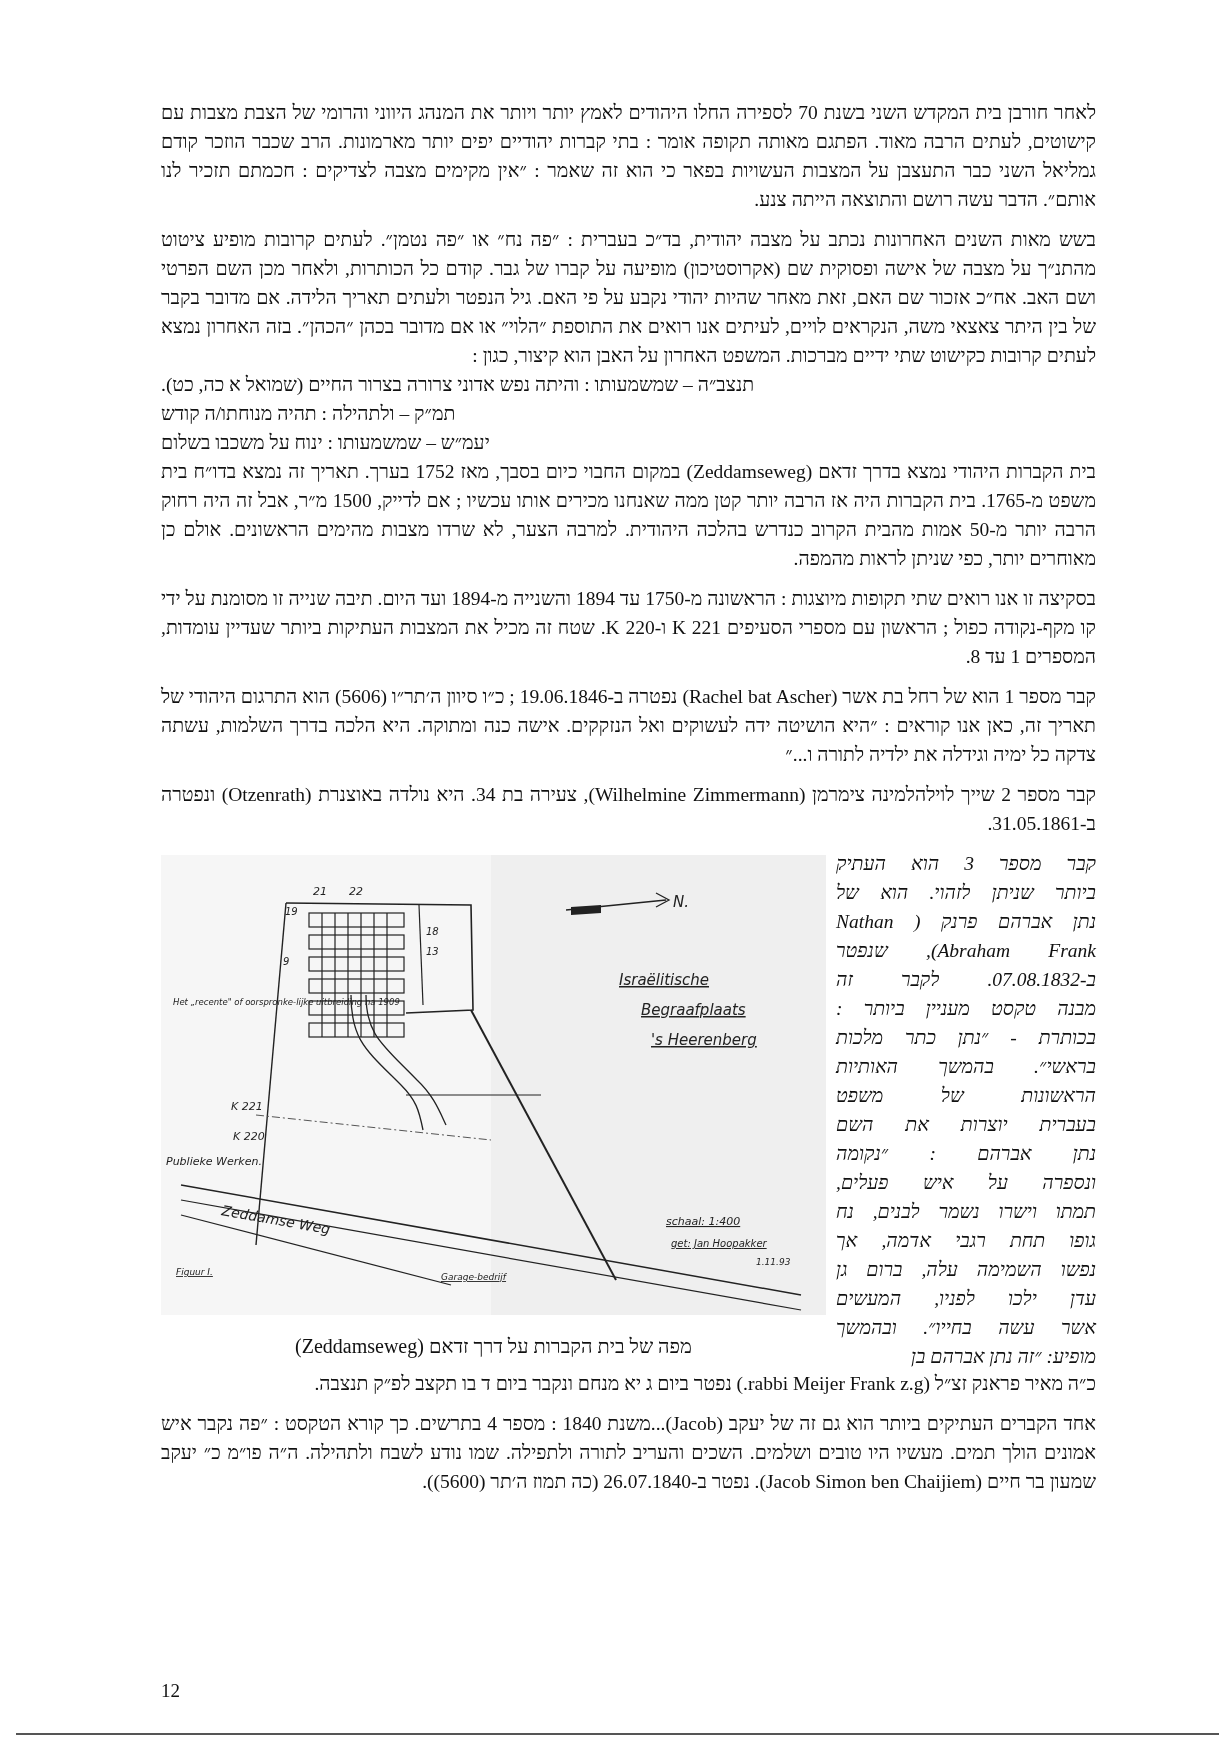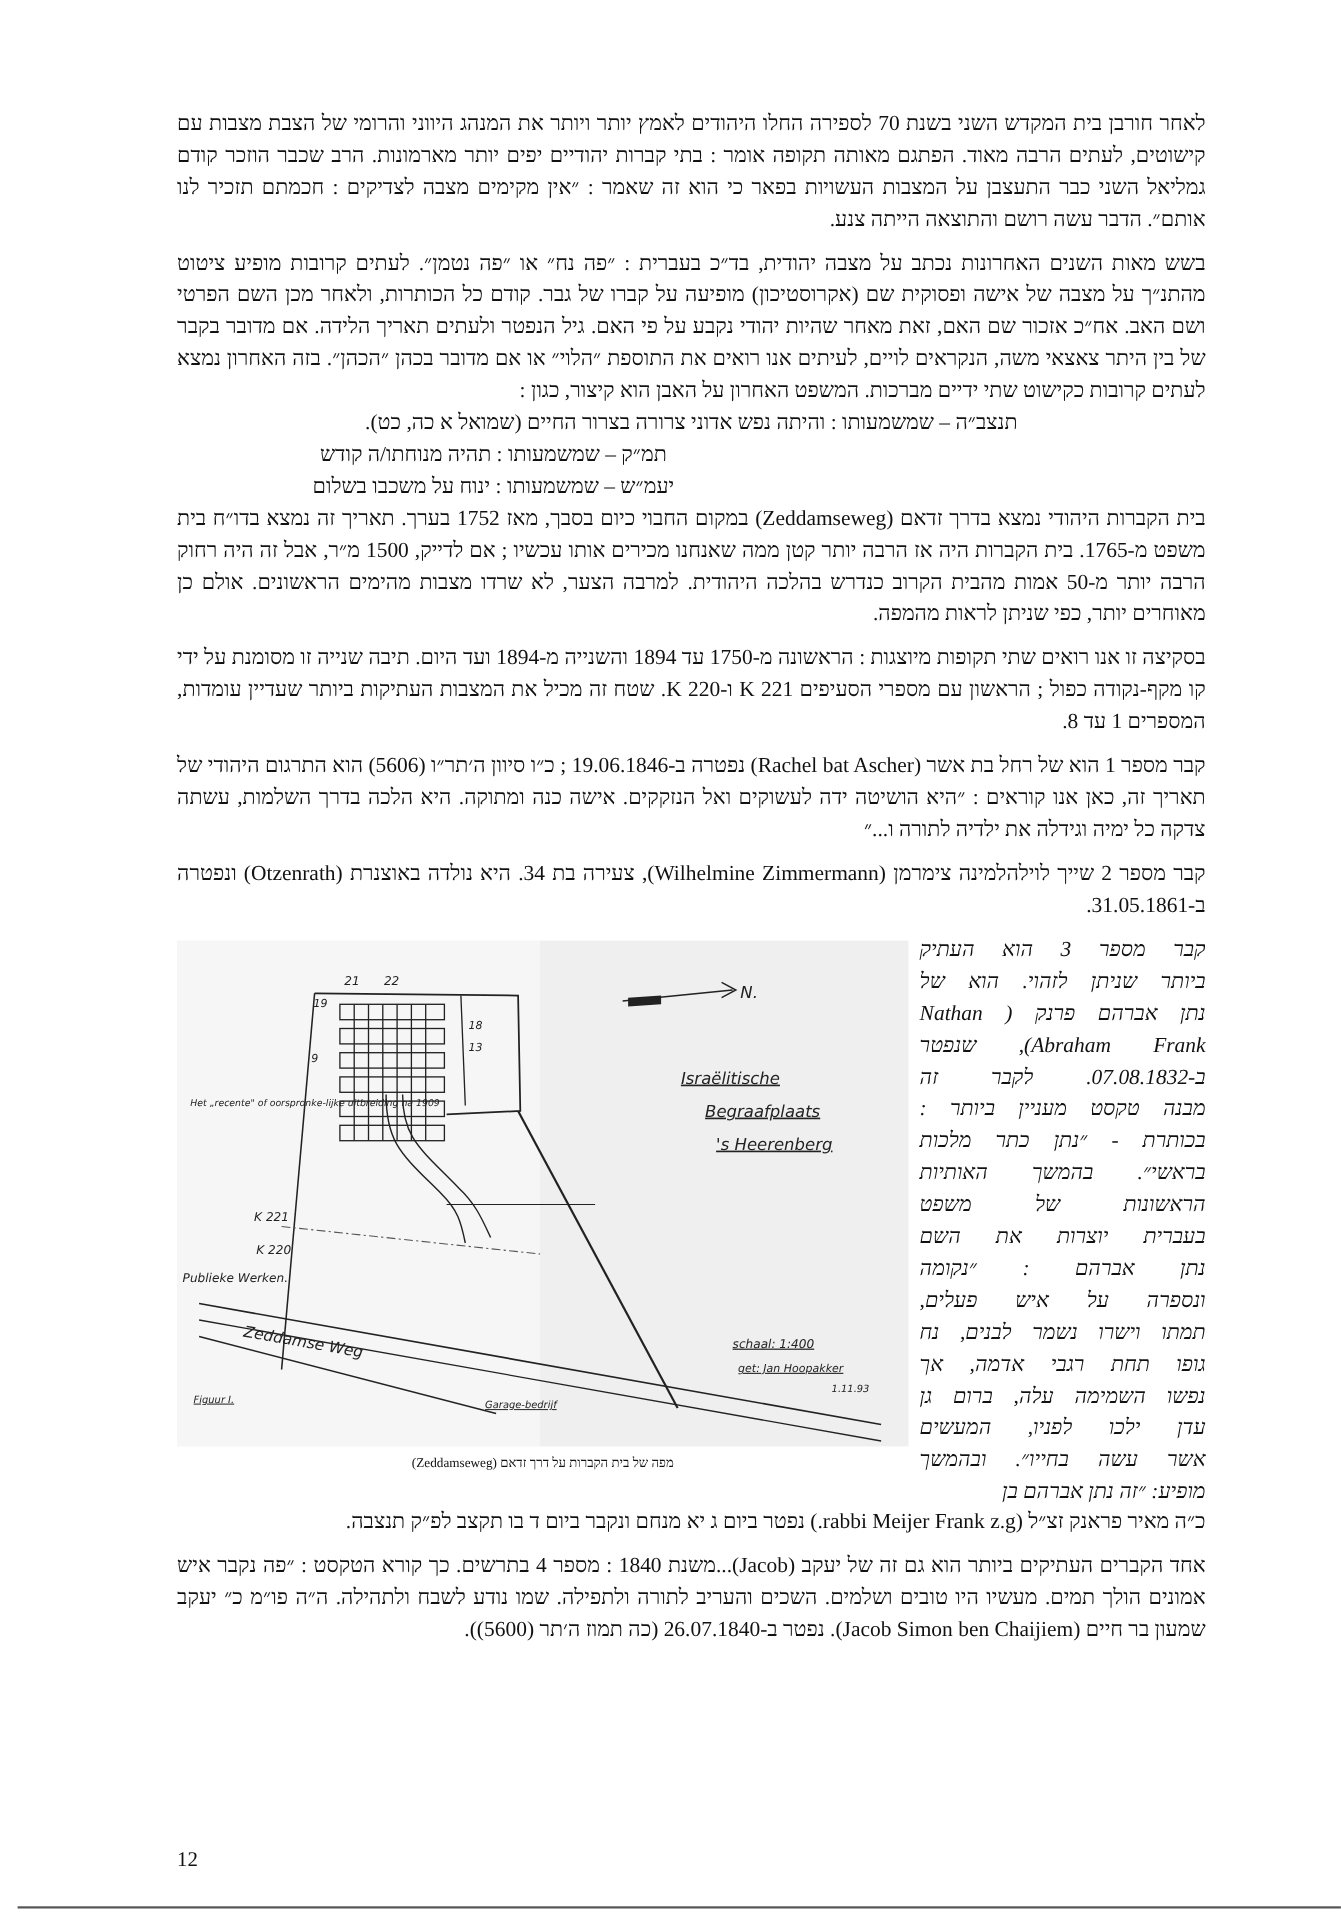--- a/index.html
+++ b/index.html
@@ -2,41 +2,41 @@
 <html><head>
 <meta charset="utf-8">
 <style>
   html, body { margin: 0; padding: 0; background: #ffffff; }
   body { width: 1219px; height: 1738px; position: relative; overflow: hidden;
          font-family: "Liberation Serif", "DejaVu Serif", serif; color: #111; }
   .page { position: absolute; left: 16px; top: 0; width: 1219px; height: 1738px; background: #fff; }
   .content { position: absolute; left: 145px; width: 935px; top: 98px; direction: rtl; text-align: justify; }
   p { margin: 0 0 11px 0; font-size: 19.5px; line-height: 29px; }
   .line { display: block; font-size: 19.5px; line-height: 29px; }
-  .plain { text-align: center; }
+  .plain { text-align: left; }
   h2 { font-size: 20px; font-weight: bold; margin: 16px 0 12px 0; line-height: 28px; }
   .float-wrap { position: relative; height: 520px; margin-top: 4px; }
   .side-text { position: absolute; right: 0; top: 0; width: 260px; font-size: 19.5px; line-height: 28.5px; text-align: justify; text-align-last: justify; font-style: italic; }
   .side-text .ll { text-align-last: right; }
   .figure { position: absolute; left: 0; top: 6px; width: 665px; direction: ltr; }
   .map { width: 665px; height: 460px; background: #f7f7f7; position: relative; overflow: hidden; }
-  .caption { text-align: center; font-size: 12px; direction: rtl; margin-top: 8px; }
+  .caption { text-align: center; font-size: 20px; direction: rtl; margin-top: 20px; }
   .page-number { position: absolute; left: 145px; top: 1680px; font-size: 19px; text-align: right; }
   .bottom-rule { position: absolute; left: 0; right: 0; top: 1733px; height: 2px; background: #555; }
   .hand { font-family: "DejaVu Sans", sans-serif; font-style: italic; fill: #222; }
 </style>
 </head>
 <body>
 
 <div class="page">
   <div class="content">
     <p>לאחר חורבן בית המקדש השני בשנת 70 לספירה החלו היהודים לאמץ יותר ויותר את המנהג היווני והרומי של הצבת מצבות עם קישוטים, לעתים הרבה מאוד. הפתגם מאותה תקופה אומר : בתי קברות יהודיים יפים יותר מארמונות. הרב שכבר הוזכר קודם גמליאל השני כבר התעצבן על המצבות העשויות בפאר כי הוא זה שאמר : ״אין מקימים מצבה לצדיקים : חכמתם תזכיר לנו אותם״. הדבר עשה רושם והתוצאה הייתה צנע.</p>
     <p style="margin-bottom:0">בשש מאות השנים האחרונות נכתב על מצבה יהודית, בד״כ בעברית : ״פה נח״ או ״פה נטמן״. לעתים קרובות מופיע ציטוט מהתנ״ך על מצבה של אישה ופסוקית שם (אקרוסטיכון) מופיעה על קברו של גבר. קודם כל הכותרות, ולאחר מכן השם הפרטי ושם האב. אח״כ אזכור שם האם, זאת מאחר שהיות יהודי נקבע על פי האם. גיל הנפטר ולעתים תאריך הלידה. אם מדובר בקבר של בין היתר צאצאי משה, הנקראים לויים, לעיתים אנו רואים את התוספת ״הלוי״ או אם מדובר בכהן ״הכהן״. בזה האחרון נמצא לעתים קרובות כקישוט שתי ידיים מברכות. המשפט האחרון על האבן הוא קיצור, כגון :</p>
     <span class="line plain">תנצב״ה – שמשמעותו : והיתה נפש אדוני צרורה בצרור החיים (שמואל א כה, כט).</span>
-    <span class="line plain" style="padding-right:360px">תמ״ק – שמשמעותו : תהיה מנוחתו/ה קודש</span>
+    <span class="line plain" style="padding-right:360px">תמ״ק – ולתהילה : תהיה מנוחתו/ה קודש</span>
     <span class="line plain" style="padding-right:360px">יעמ״ש – שמשמעותו : ינוח על משכבו בשלום</span>
 
     <p>בית הקברות היהודי נמצא בדרך זדאם (Zeddamseweg) במקום החבוי כיום בסבך, מאז 1752 בערך. תאריך זה נמצא בדו״ח בית משפט מ-1765. בית הקברות היה אז הרבה יותר קטן ממה שאנחנו מכירים אותו עכשיו ; אם לדייק, 1500 מ״ר, אבל זה היה רחוק הרבה יותר מ-50 אמות מהבית הקרוב כנדרש בהלכה היהודית. למרבה הצער, לא שרדו מצבות מהימים הראשונים. אולם כן מאוחרים יותר, כפי שניתן לראות מהמפה.</p>
     <p>בסקיצה זו אנו רואים שתי תקופות מיוצגות : הראשונה מ-1750 עד 1894 והשנייה מ-1894 ועד היום. תיבה שנייה זו מסומנת על ידי קו מקף-נקודה כפול ; הראשון עם מספרי הסעיפים K 221 ו-K 220. שטח זה מכיל את המצבות העתיקות ביותר שעדיין עומדות, המספרים 1 עד 8.</p>
     <p>קבר מספר 1 הוא של רחל בת אשר (Rachel bat Ascher) נפטרה ב-19.06.1846 ; כ״ו סיוון ה׳תר״ו (5606) הוא התרגום היהודי של תאריך זה, כאן אנו קוראים : ״היא הושיטה ידה לעשוקים ואל הנזקקים. אישה כנה ומתוקה. היא הלכה בדרך השלמות, עשתה צדקה כל ימיה וגידלה את ילדיה לתורה ו...״</p>
     <p>קבר מספר 2 שייך לוילהלמינה צימרמן (Wilhelmine Zimmermann), צעירה בת 34. היא נולדה באוצנרת (Otzenrath) ונפטרה ב-31.05.1861.</p>
 
     <div class="float-wrap">
       <div class="side-text">
         <span class="line">קבר מספר 3 הוא העתיק</span>

